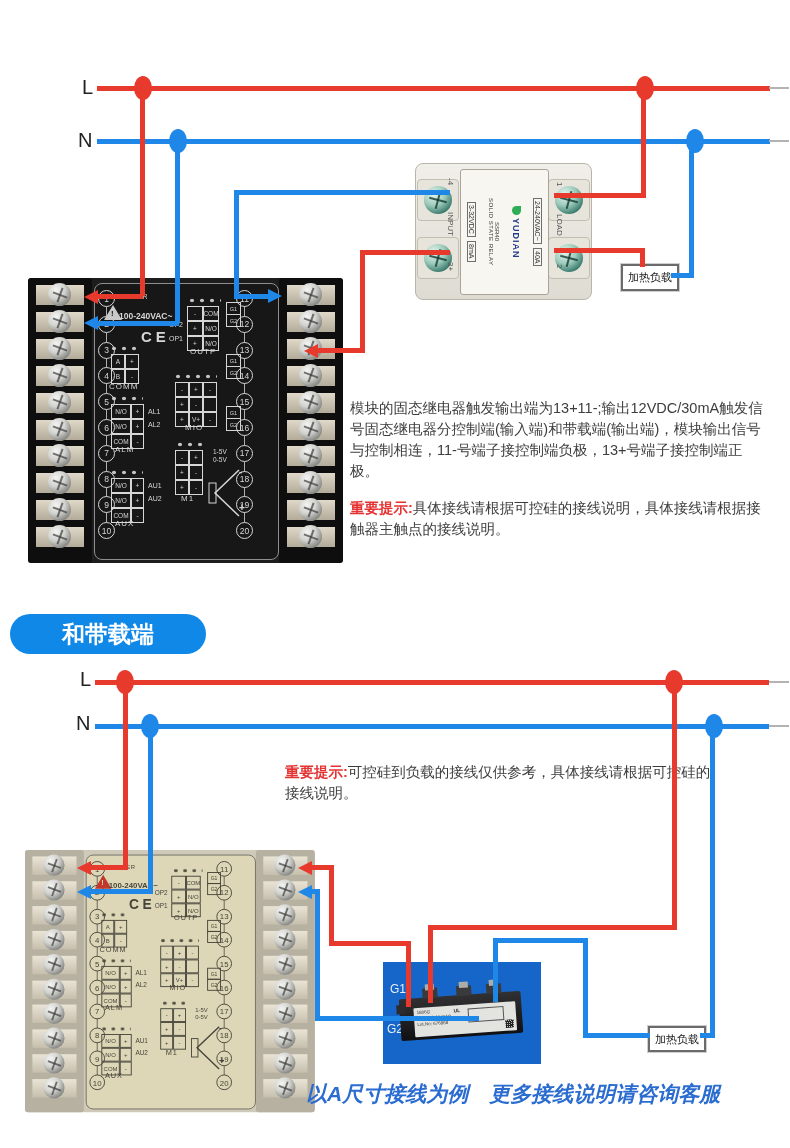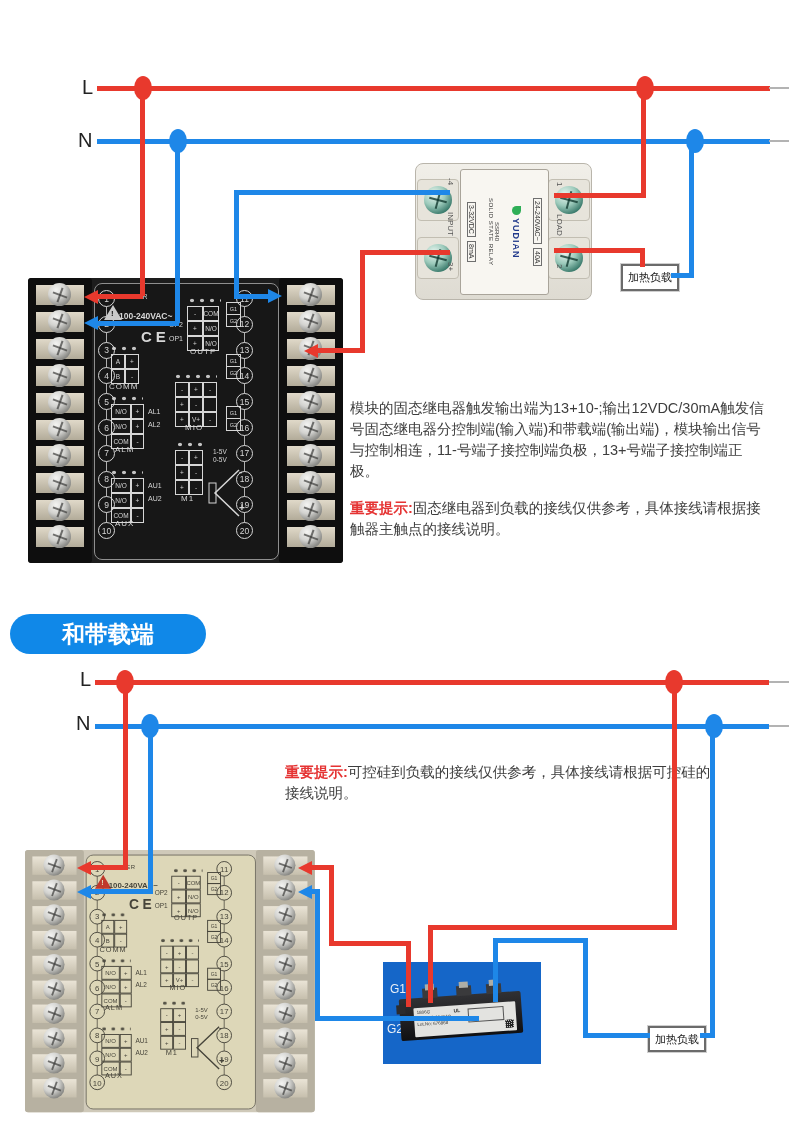--- a/index.html
+++ b/index.html
@@ -386,23 +386,23 @@
   <div class="wire red" style="left:641px;top:88px;width:5px;height:107px;"></div>
   <div class="wire red" style="left:554px;top:193px;width:92px;height:5px;"></div>
 
   <div class="wire red" style="left:554px;top:248px;width:88px;height:5px;"></div>
   <div class="wire red" style="left:640px;top:248px;width:5px;height:19px;"></div>
 
   <div class="wire blue" style="left:689px;top:141px;width:5px;height:134px;"></div>
   <div class="wire blue" style="left:671px;top:273px;width:23px;height:5px;"></div>
 
   <div class="desc" style="left:350px;top:398px;width:418px;">
-    <span>模块的固态继电器触发输出端为13+10-;输出12VDC/30mA触发信号固态继电器分控制端(输入端)和带载端(输出端)，模块输出信号与控制相连，11-号端子接控制端负极，13+号端子接控制端正极。</span>
+    <span>模块的固态继电器触发输出端为13+11-;输出12VDC/30mA触发信号固态继电器分控制端(输入端)和带载端(输出端)，模块输出信号与控制相连，11-号端子接控制端负极，13+号端子接控制端正极。</span>
     <span class="note">
-      <span class="notelabel">重要提示:</span><span>固态继电器到负载的接线仅供参考，具体接线请根据接触器主触点的接线说明。</span>
+      <span class="notelabel">重要提示:</span><span>具体接线请根据可控硅的接线说明，具体接线请根据接触器主触点的接线说明。</span>
     </span>
   </div>
 
   <div class="badge" style="left:10px;top:614px;width:196px;">
     <span>和带载端</span>
   </div>
 
   <span class="lnlabel" style="left:80px;top:668px;">L</span>
   <span class="lnlabel" style="left:76px;top:712px;">N</span>
 
@@ -671,14 +671,15 @@
   <div class="wire red" style="left:428px;top:925px;width:5px;height:78px;"></div>
 
   <div class="wire blue" style="left:493px;top:938px;width:5px;height:64px;"></div>
   <div class="wire blue" style="left:493px;top:938px;width:95px;height:5px;"></div>
   <div class="wire blue" style="left:583px;top:938px;width:5px;height:100px;"></div>
   <div class="wire blue" style="left:588px;top:1033px;width:62px;height:5px;"></div>
 
   <div class="wire blue" style="left:710px;top:726px;width:5px;height:312px;"></div>
   <div class="wire blue" style="left:700px;top:1033px;width:14px;height:5px;"></div>
 
+  <div class="footer" style="left:306px;top:1080px;">以A尺寸接线为例　更多接线说明请咨询客服</div>
 
 </div>
 
 </body></html>

